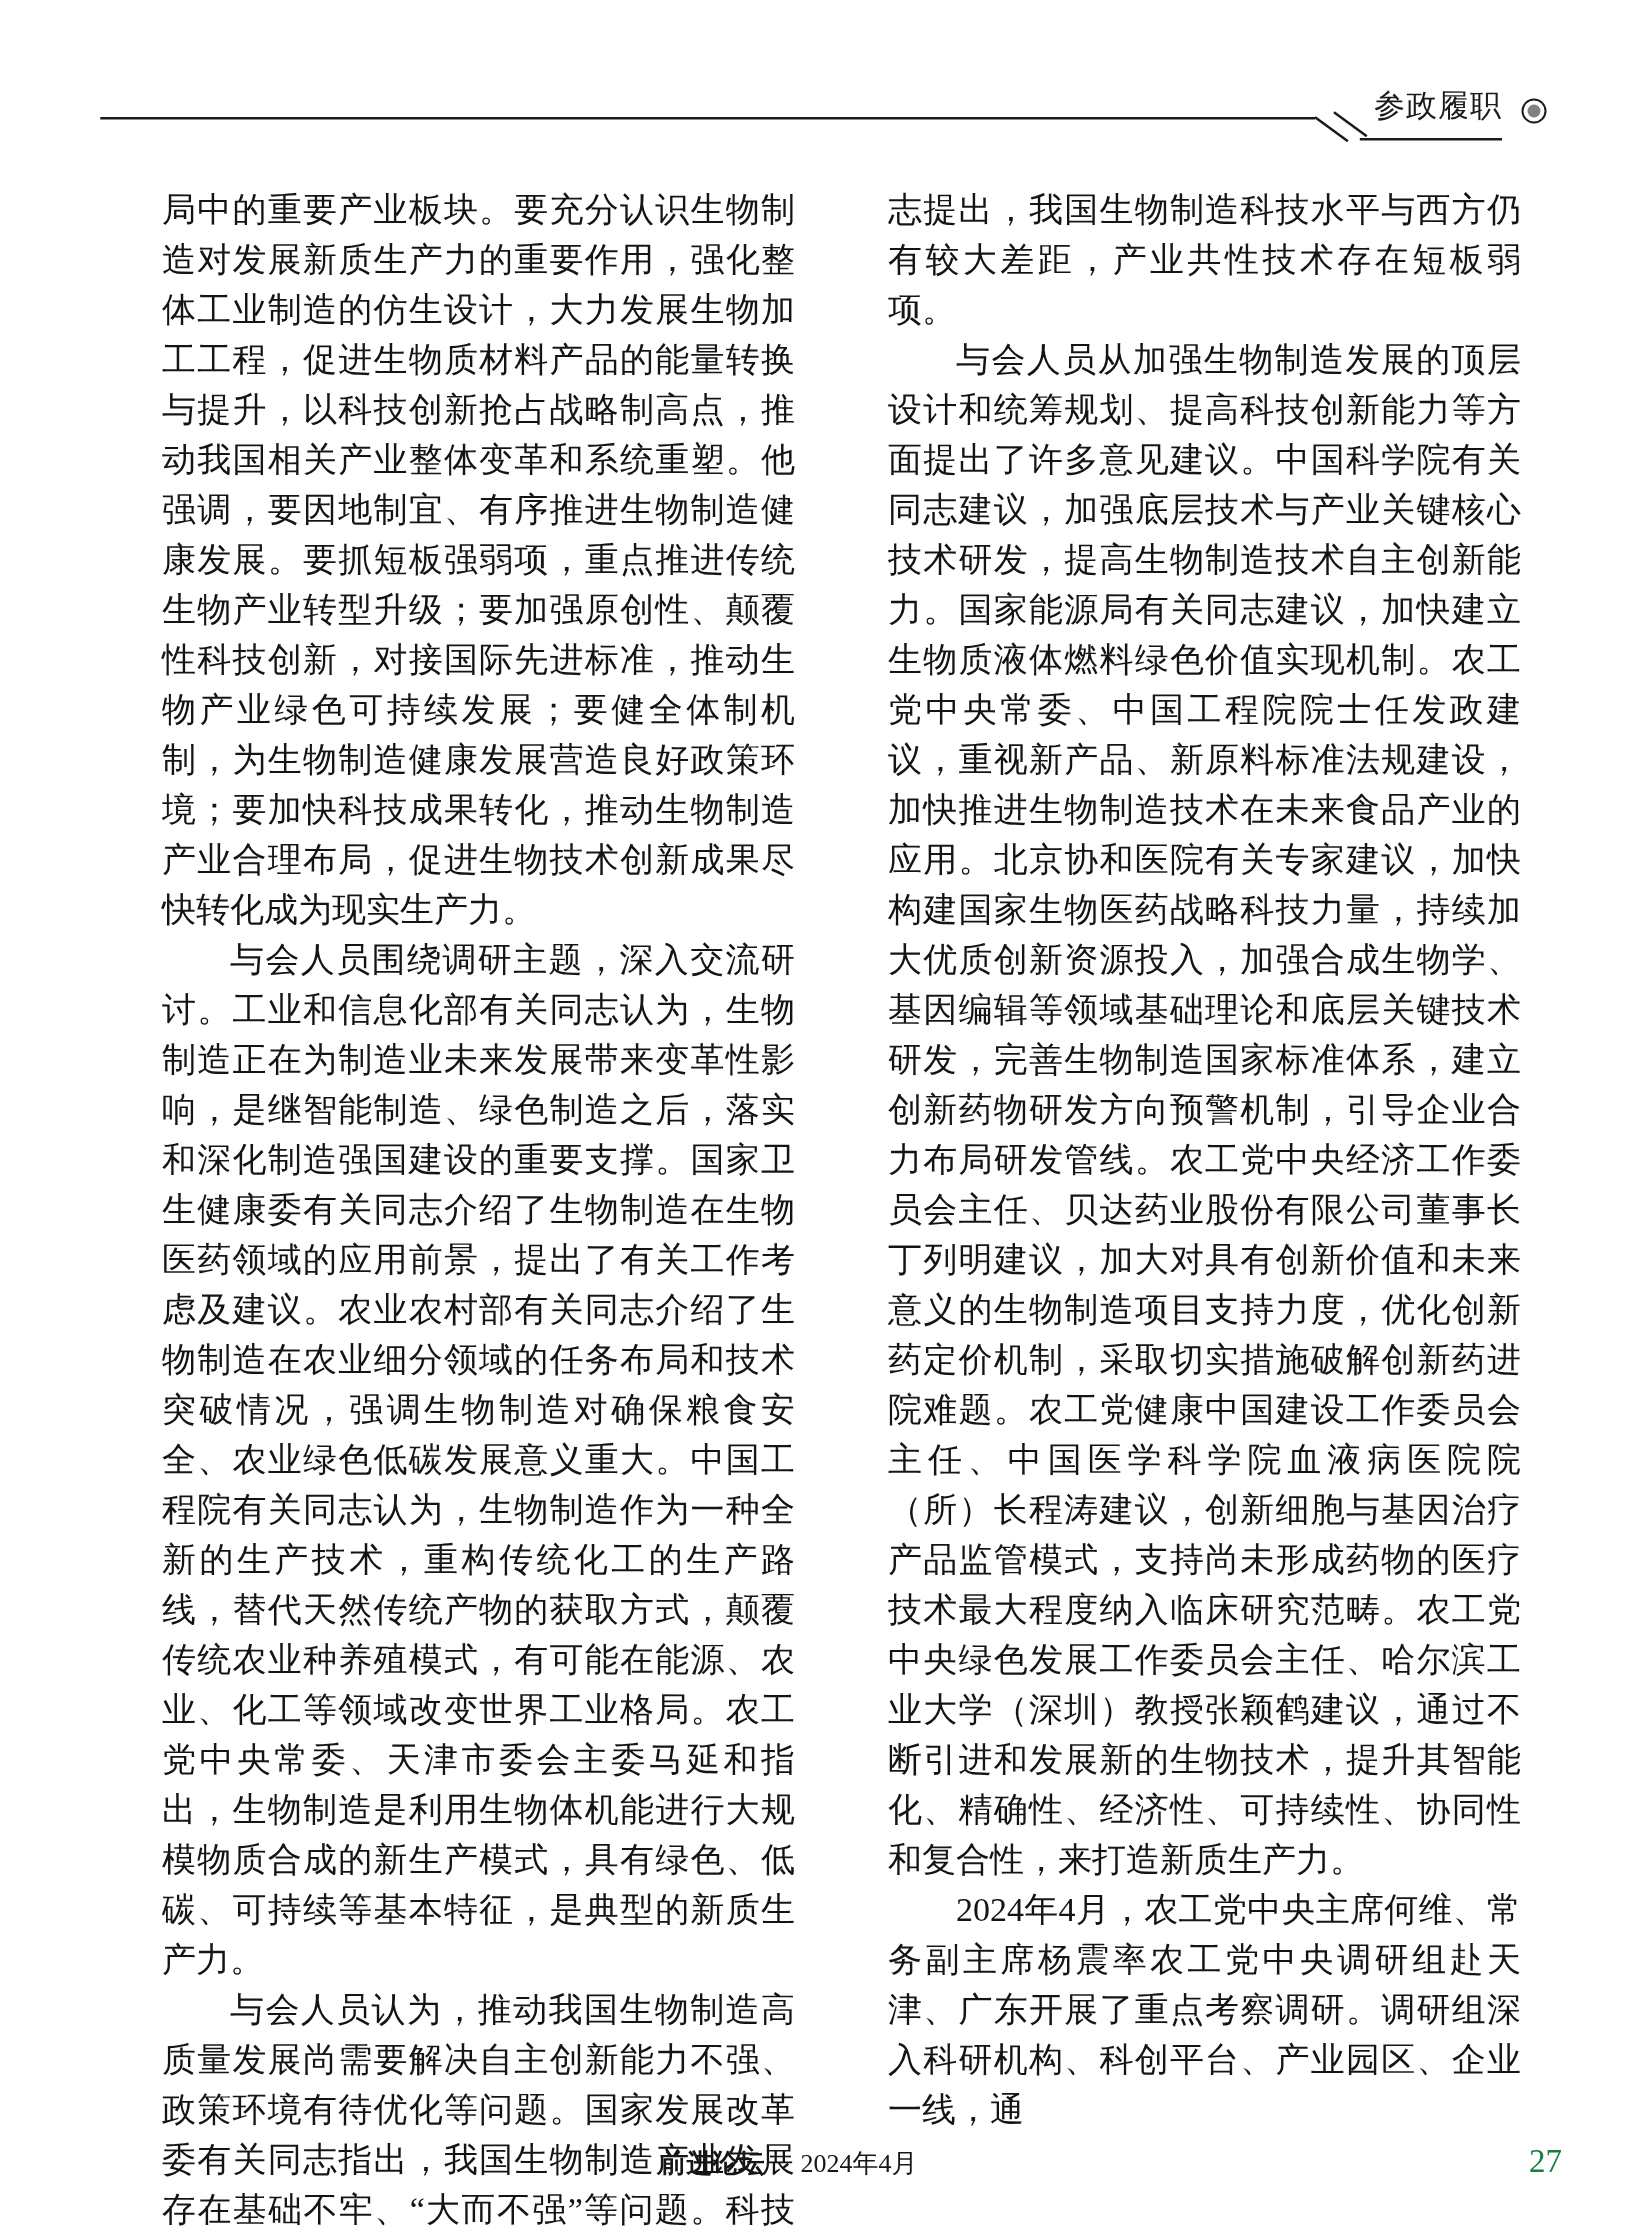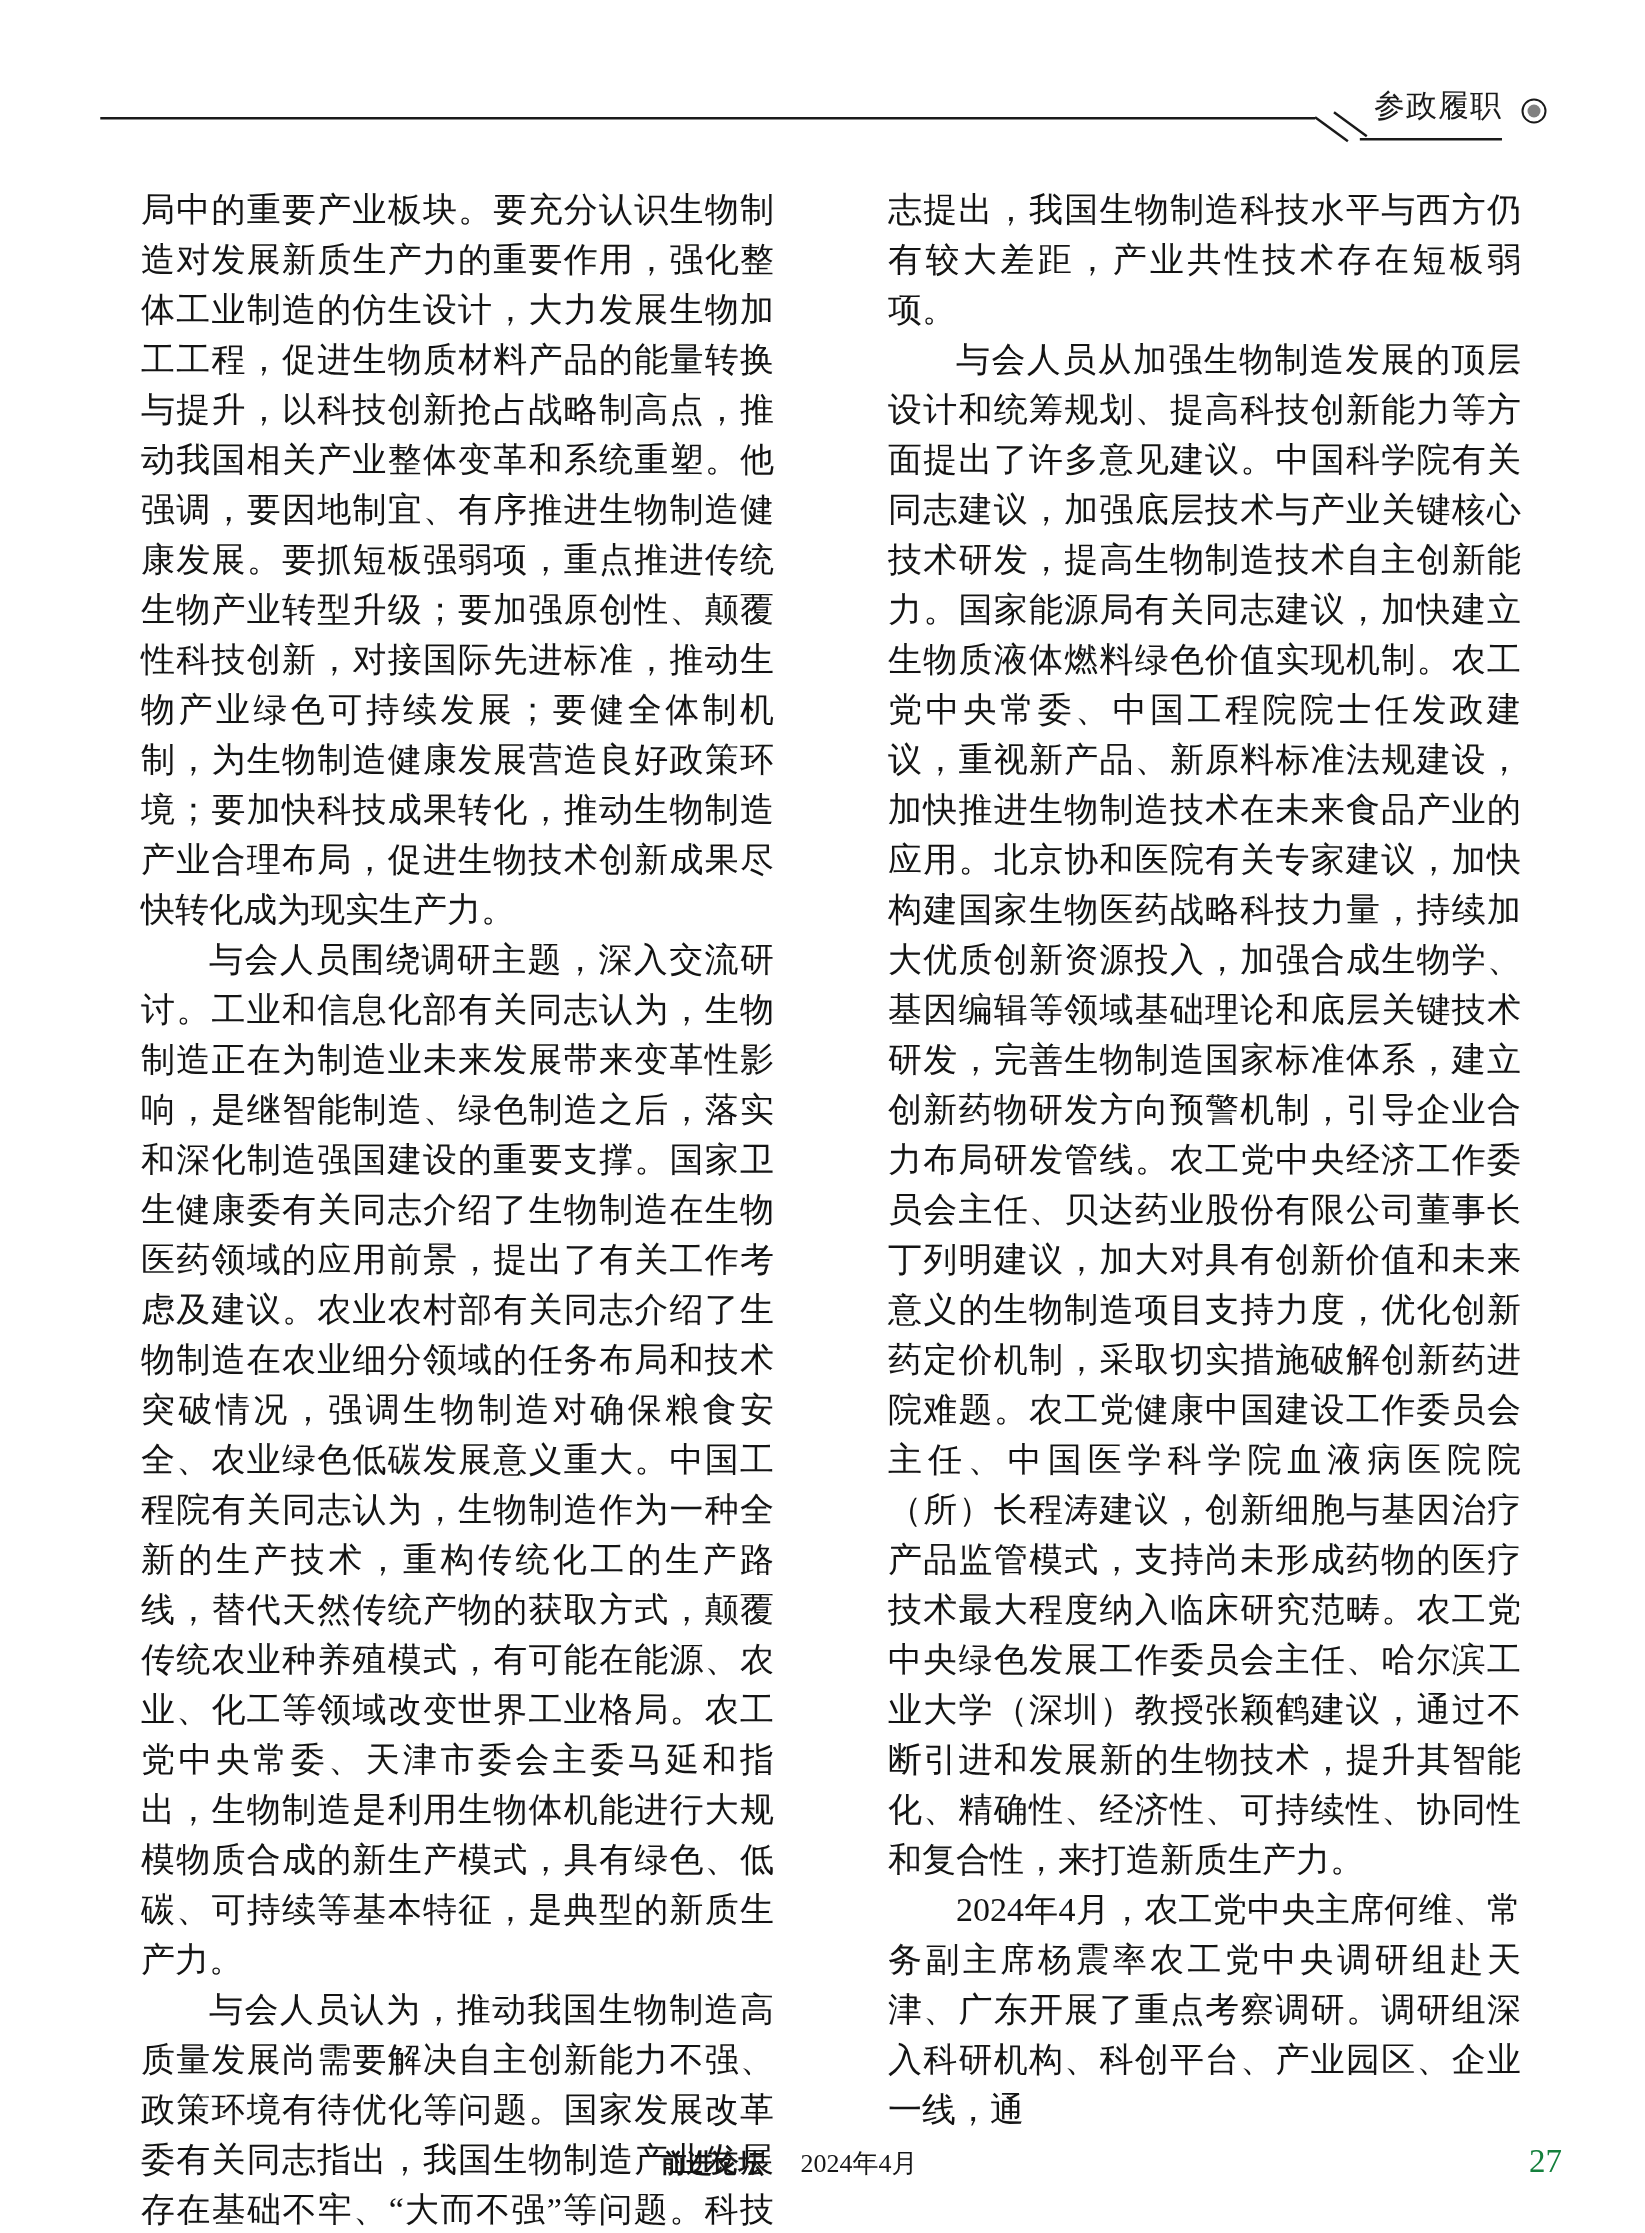--- a/index.html
+++ b/index.html
@@ -44,21 +44,21 @@
   .column {
     position: absolute;
     top: 185px;
     width: 633px;
     height: 1920px;
     font-size: 34px;
     line-height: 50px;
     text-align: justify;
     color: #141414;
   }
-  .col-left  { left: 141px; }
+  .col-left  { left: 162px; }
   .col-right { left: 888px; }
   .column p { margin: 0; padding: 0; text-indent: 2em; }
   .column p.continuation { text-indent: 0; }
 
   .section-heading {
     font-family: "Liberation Sans", sans-serif;
     font-weight: bold;
     font-size: 38px;
     line-height: 44px;
     letter-spacing: 1px;

